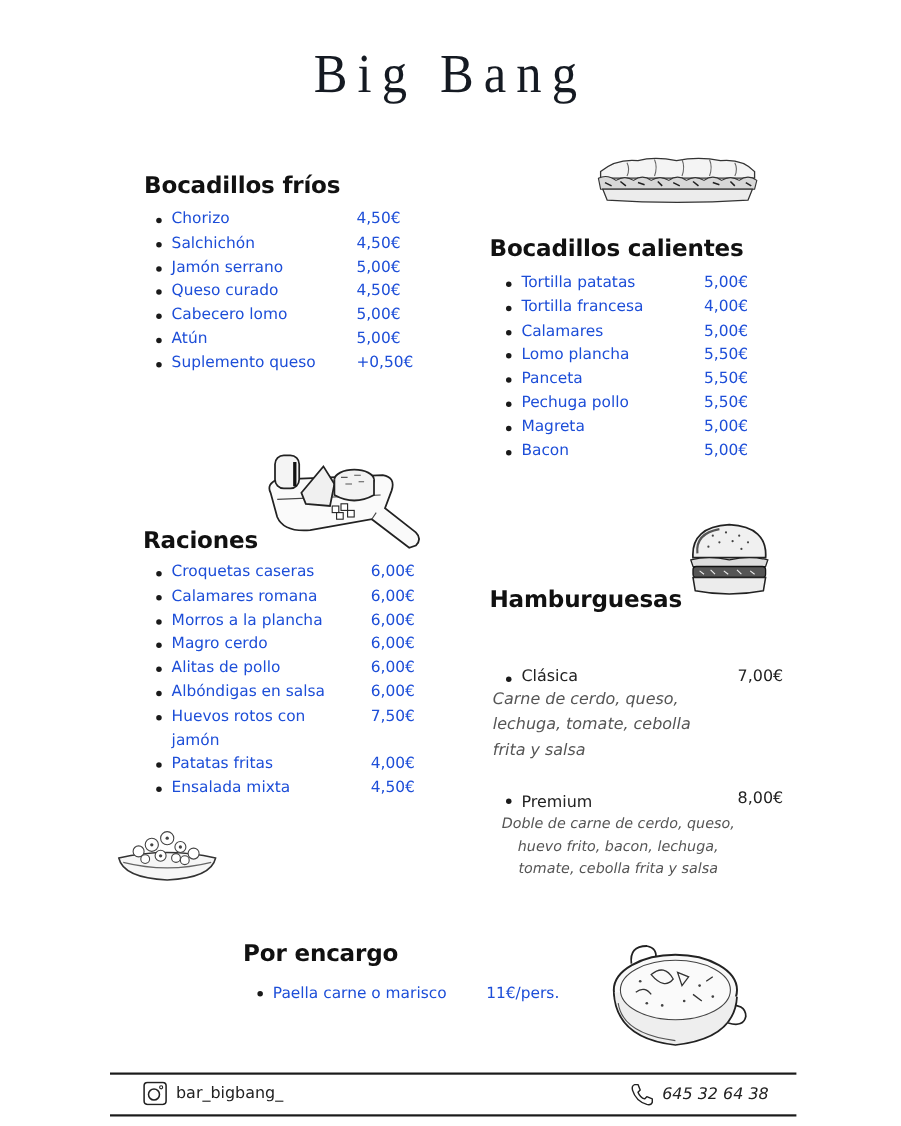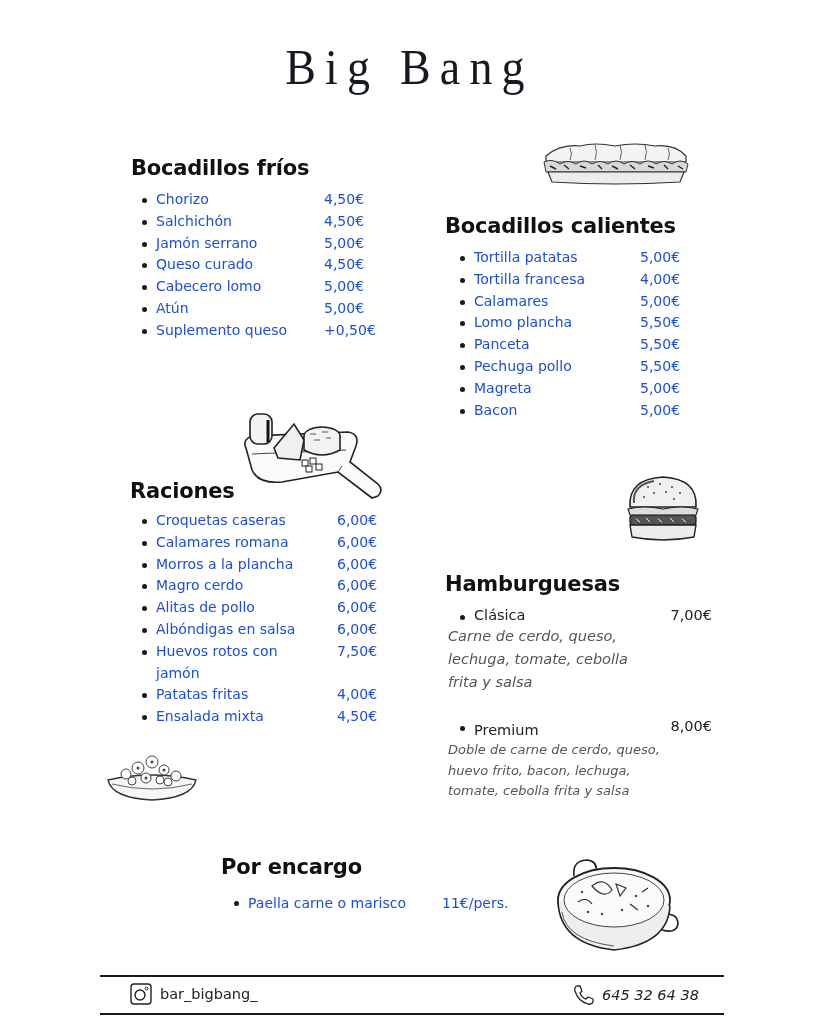--- a/index.html
+++ b/index.html
@@ -214,31 +214,31 @@
       <circle cx="56" cy="18" r="1"></circle>
       <circle cx="20" cy="22" r="1"></circle>
       <circle cx="50" cy="24" r="1"></circle>
     </g>
   <path d="M4 34 Q20 30 39 34 Q58 30 74 34 L72 40 Q39 44 6 40 Z" fill="#ddd" stroke="#222" stroke-width="1.2"></path>
   <rect x="6" y="40" width="66" height="10" rx="3" fill="#555" stroke="#111" stroke-width="1.2"></rect>
   <path d="M12 44 l4 3 M22 43 l4 4 M34 44 l4 3 M46 43 l4 4 M58 44 l4 3" stroke="#eee" stroke-width="1"></path>
   <path d="M6 50 L72 50 L70 62 Q39 68 8 62 Z" fill="#ececec" stroke="#222" stroke-width="1.4"></path>
 </svg>
 
-<h2 class="section-title" style="left:445px;top:572px;">Hamburguesas</h2>
+<h2 class="section-title" style="left:445px;top:533px;">Hamburguesas</h2>
 
 <div class="burger-item classic" style="left:448px;top:607px;width:264px;">
   <div class="row">
     <span>Clásica</span>
     <span>7,00€</span>
   </div>
   <div class="desc" style="width:205px;">Carne de cerdo, queso, lechuga, tomate, cebolla frita y salsa</div>
 </div>
 
-<div class="burger-item premium" style="left:448px;top:718px;width:264px;">
+<div class="burger-item premium" style="left:448px;top:718px;width:264px;text-align:center;">
   <div class="row">
     <span style="margin-top:4px;">Premium</span>
     <span>8,00€</span>
   </div>
   <div class="desc" style="width:228px;">Doble de carne de cerdo, queso, huevo frito, bacon, lechuga, tomate, cebolla frita y salsa</div>
 </div>
 
 <svg class="illus" style="left:104px;top:748px;" width="96" height="56" viewBox="0 0 96 56">
   <path d="M4 32 Q48 22 92 32 Q88 50 48 52 Q8 50 4 32 Z" fill="#f6f6f6" stroke="#333" stroke-width="1.4"></path>
   <path d="M8 36 Q48 46 88 36" fill="none" stroke="#666" stroke-width="1"></path>

